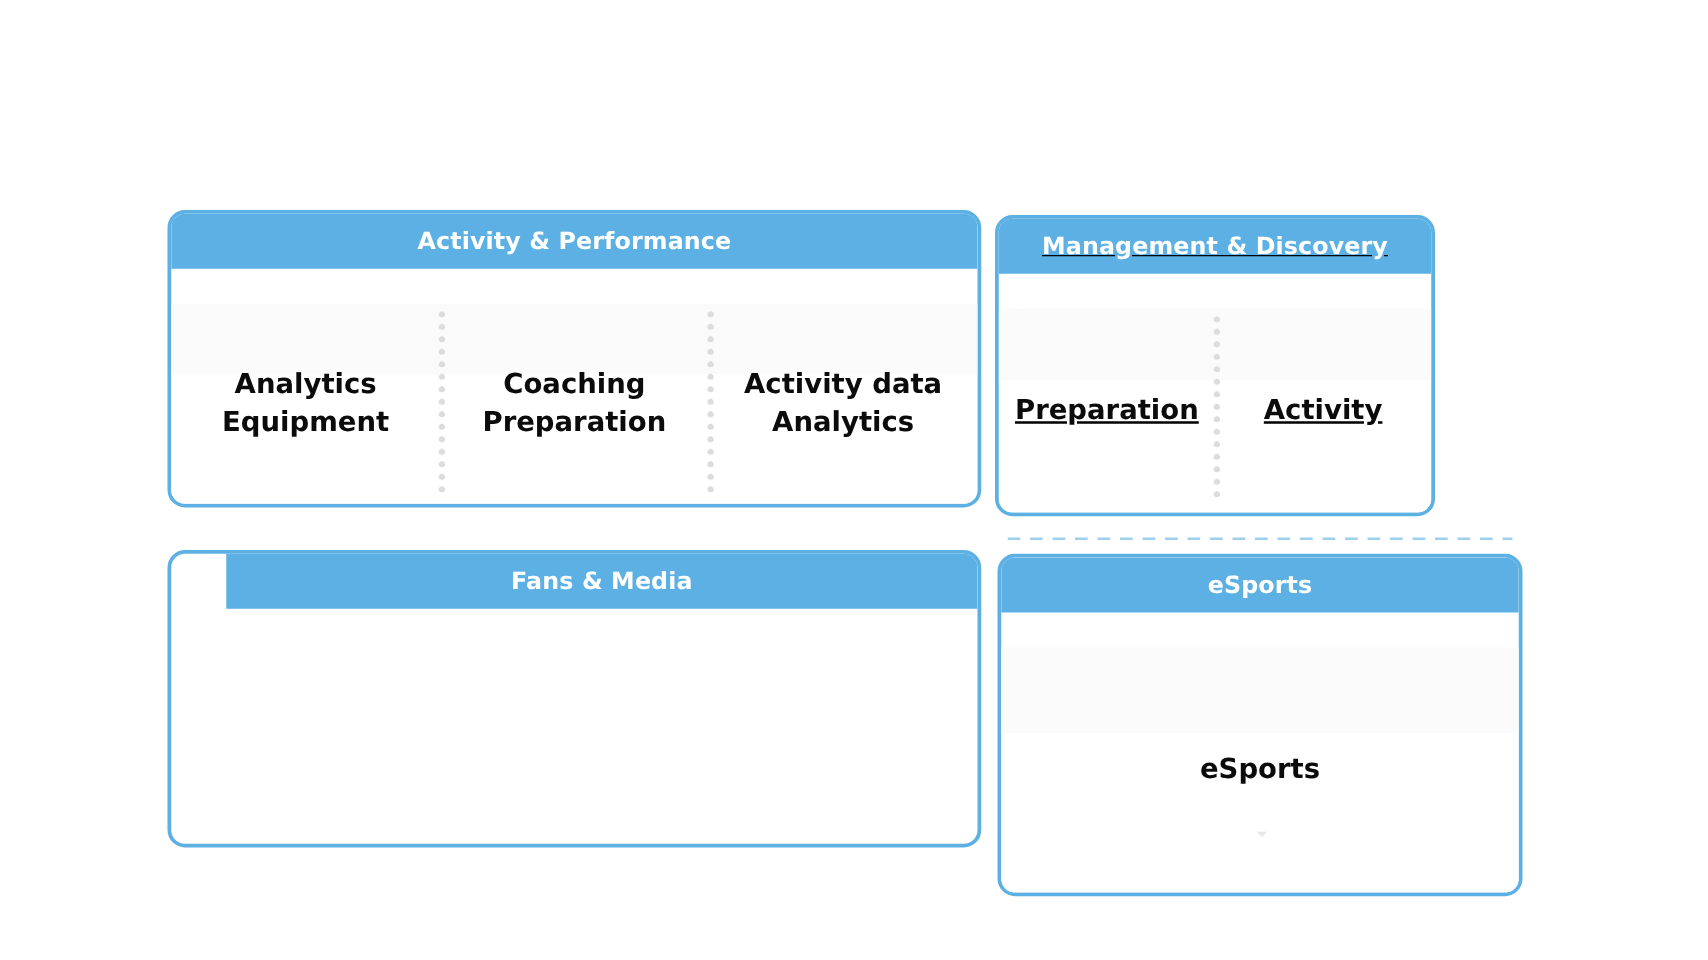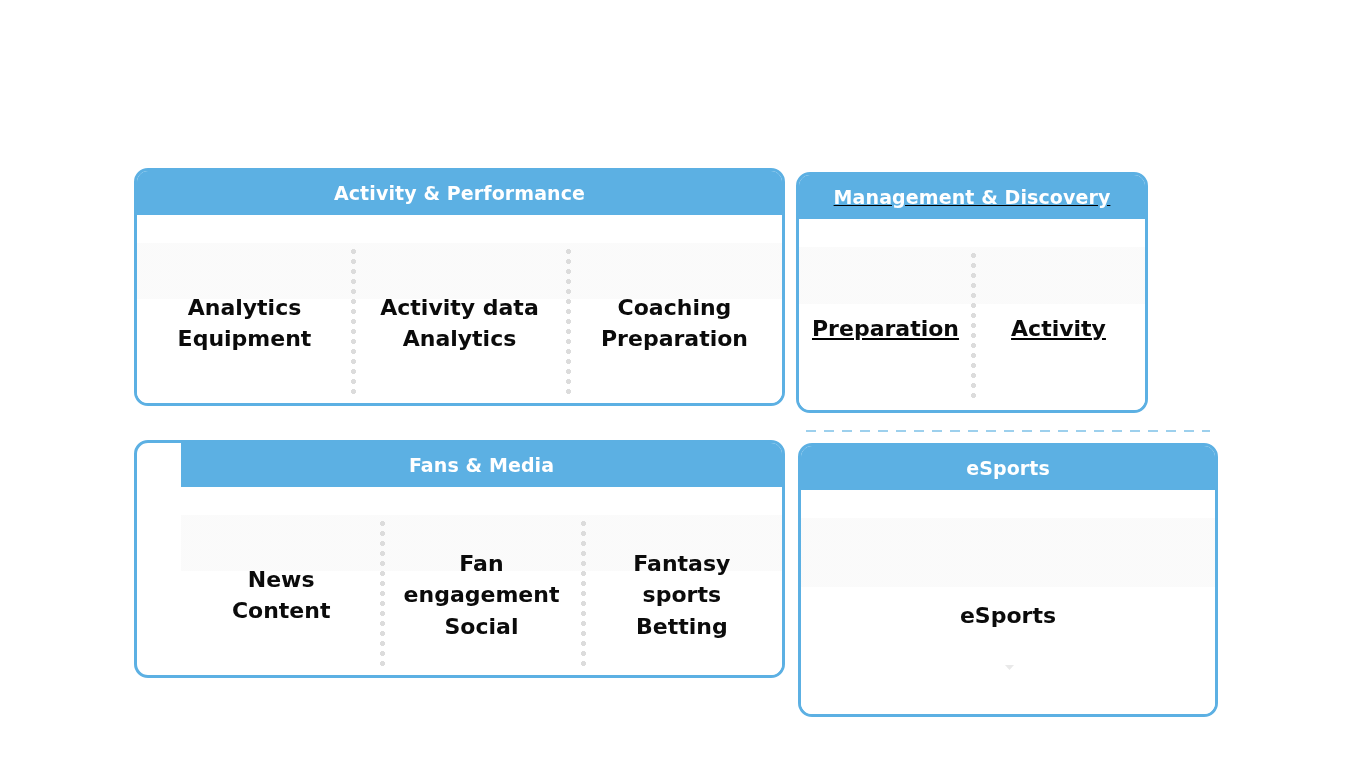--- a/index.html
+++ b/index.html
@@ -148,60 +148,44 @@
 <div class="canvas">
 
   <section class="panel" id="panel-activity-performance">
     <div class="panel-header">Activity &amp; Performance</div>
     <div class="panel-body">
       <div class="cell">
         <span class="cell-label">Analytics
 Equipment</span>
       </div>
       <div class="cell divided">
+        <span class="cell-label">Coaching
+Preparation</span>
+      </div>
+      <div class="cell divided">
         <span class="cell-label">Activity data
 Analytics</span>
-      </div>
-      <div class="cell divided">
-        <span class="cell-label">Coaching
-Preparation</span>
       </div>
     </div>
   </section>
 
   <section class="panel" id="panel-management-discovery">
     <div class="panel-header">Management &amp; Discovery</div>
     <div class="panel-body">
       <div class="cell">
         <span class="cell-label">Preparation</span>
       </div>
       <div class="cell divided">
         <span class="cell-label">Activity</span>
       </div>
     </div>
   </section>
 
   <section class="panel" id="panel-fans-media">
     <div class="panel-header">Fans &amp; Media</div>
-    <div class="panel-body">
-      <div class="cell">
-        <span class="cell-label">News
-Content</span>
-      </div>
-      <div class="cell divided">
-        <span class="cell-label">Fan
-engagement
-Social</span>
-      </div>
-      <div class="cell divided">
-        <span class="cell-label">Fantasy
-sports
-Betting</span>
-      </div>
-    </div>
   </section>
 
   <div id="esports-guide-line"></div>
 
   <section class="panel" id="panel-esports">
     <div class="panel-header">eSports</div>
     <div class="panel-body">
       <div class="cell">
         <span class="cell-label">eSports</span>
       </div>

